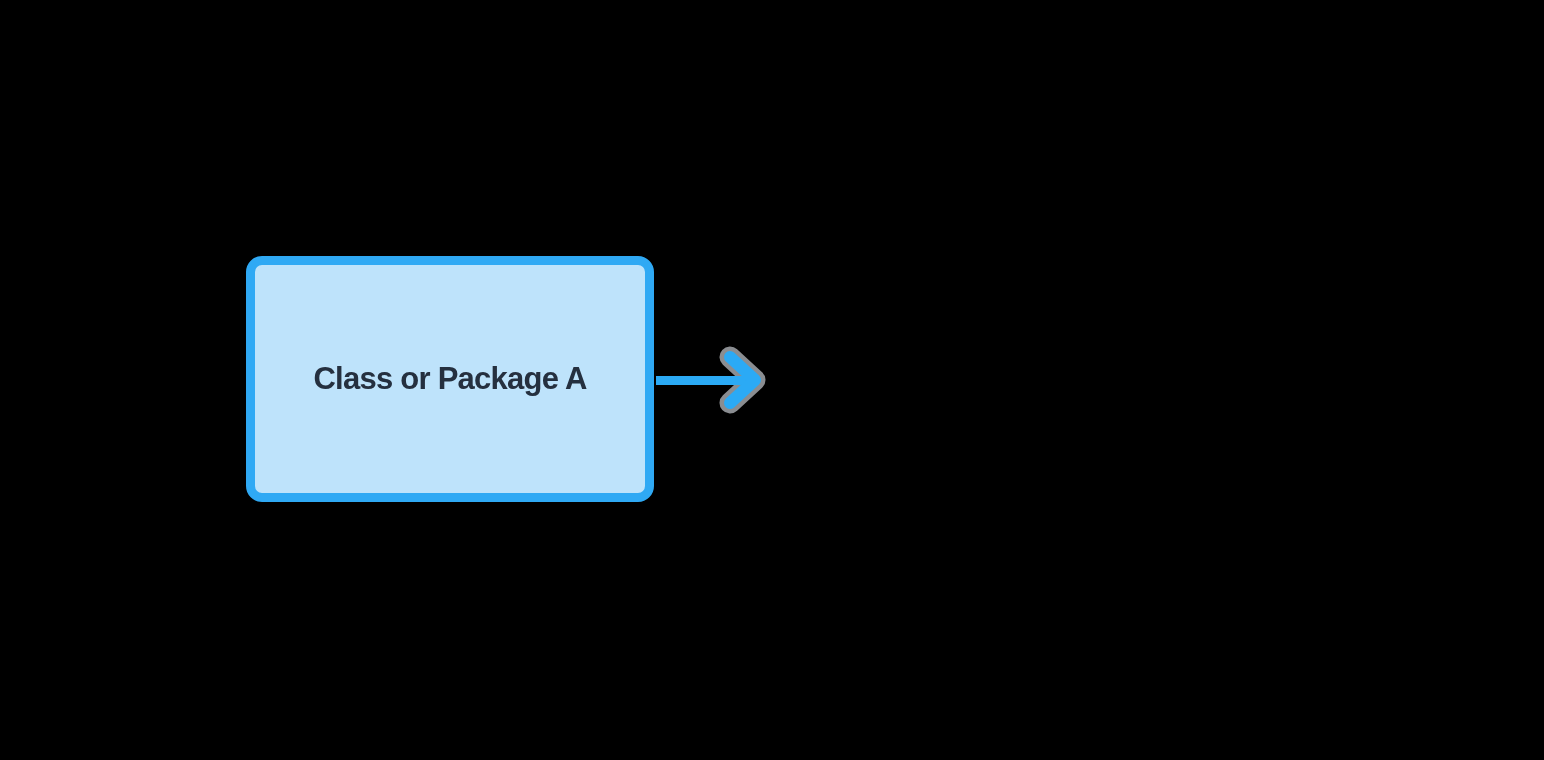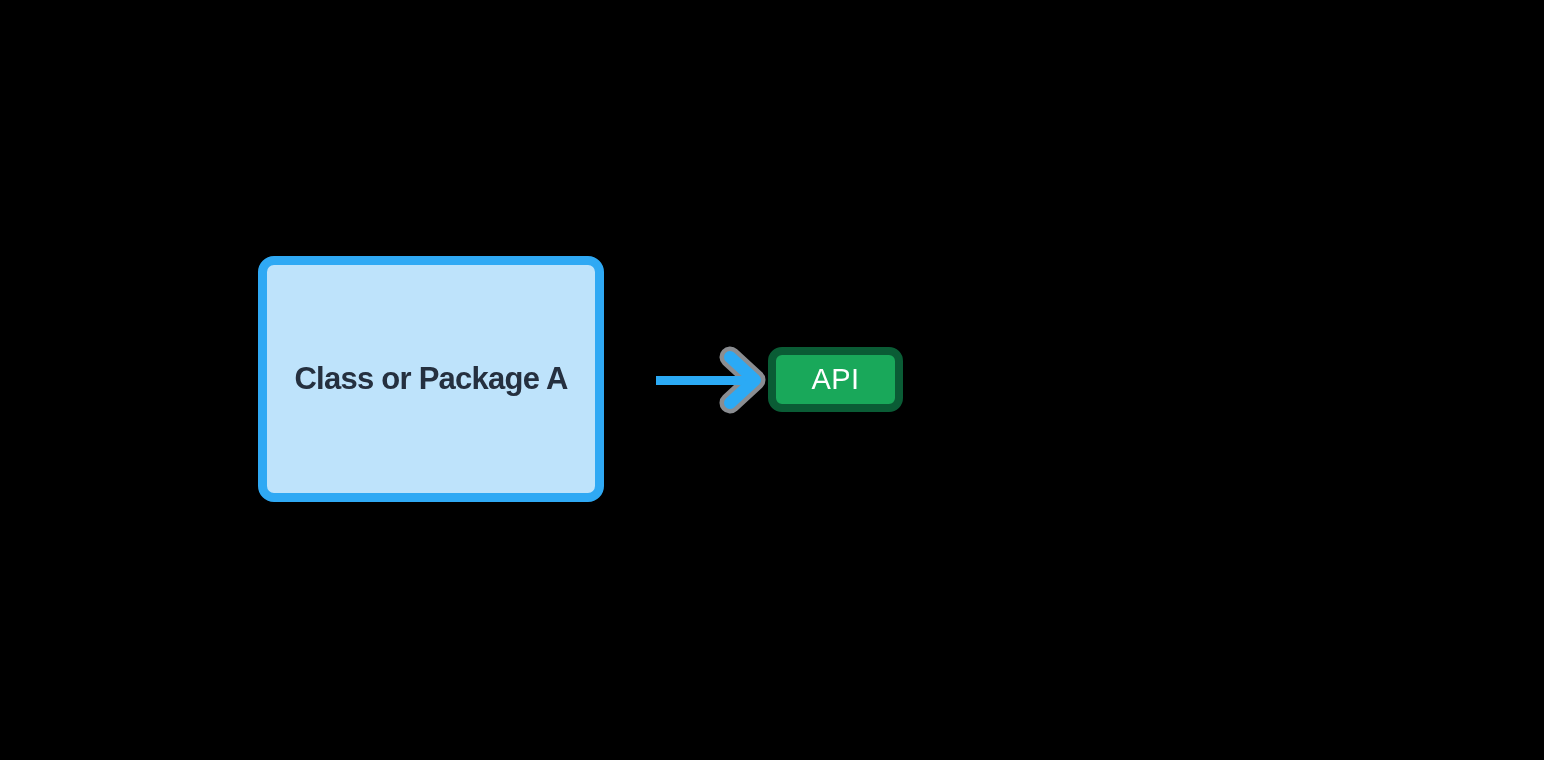--- a/index.html
+++ b/index.html
@@ -14,22 +14,22 @@
   .node {
     position: absolute;
     top: 256px;
     height: 246px;
     border-radius: 16px;
     box-sizing: border-box;
     display: flex;
     align-items: center;
   }
   .node-a {
-    left: 258px;
-    width: 346px;
+    left: 246px;
+    width: 408px;
     background: var(--node-a-fill, #BEE3FB);
     border: 9px solid var(--node-a-border, #2FA9F4);
     justify-content: center;
   }
   .node-b {
     left: 833px;
     width: 454px;
     background: var(--node-b-fill, #AEEFC4);
     border: 7px solid var(--node-b-border, #5EBE85);
     justify-content: flex-start;
@@ -92,17 +92,14 @@
     <span class="node-label">Class or Package A</span>
   </div>
 
   <svg class="arrow-svg" width="130" height="100" viewBox="0 0 130 100" aria-hidden="true">
     <path class="arrow-chevron-casing" d="M82,27 L107,50 L82,73"></path>
     <path class="arrow-line" d="M8,50.5 H100"></path>
     <path class="arrow-chevron" d="M82,27 L107,50 L82,73"></path>
   </svg>
 
 
-  <div class="api-badge">
-    <span>API</span>
-  </div>
 
 </div>
 
 </body></html>

